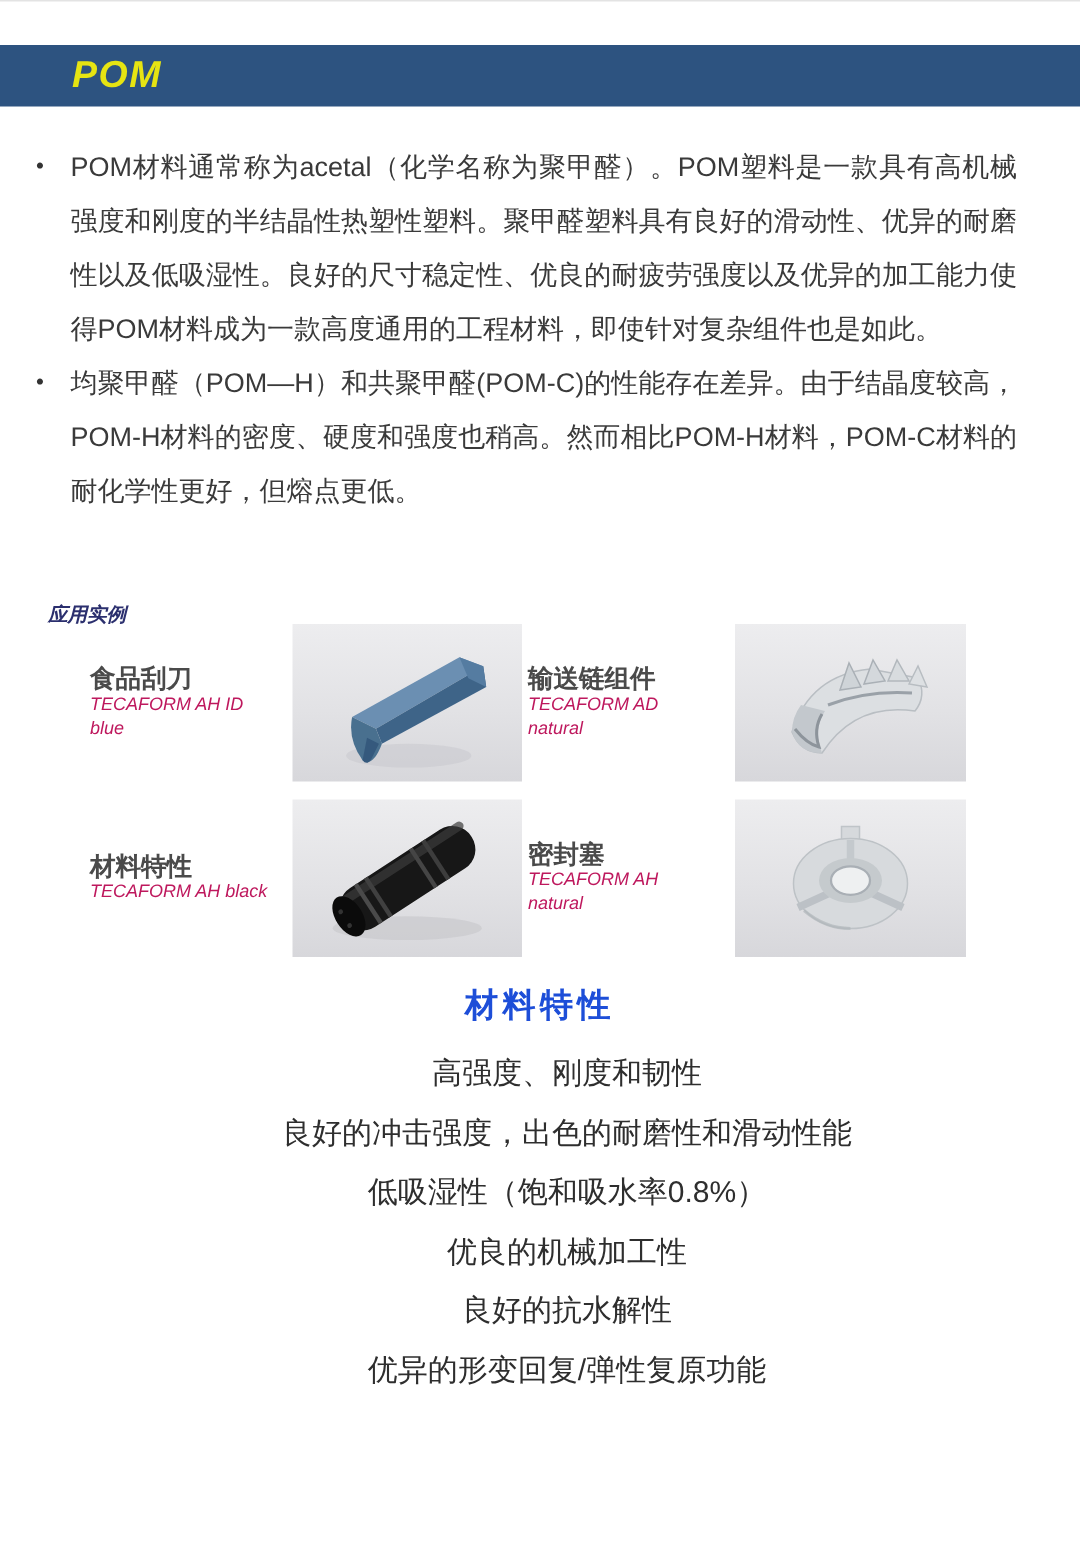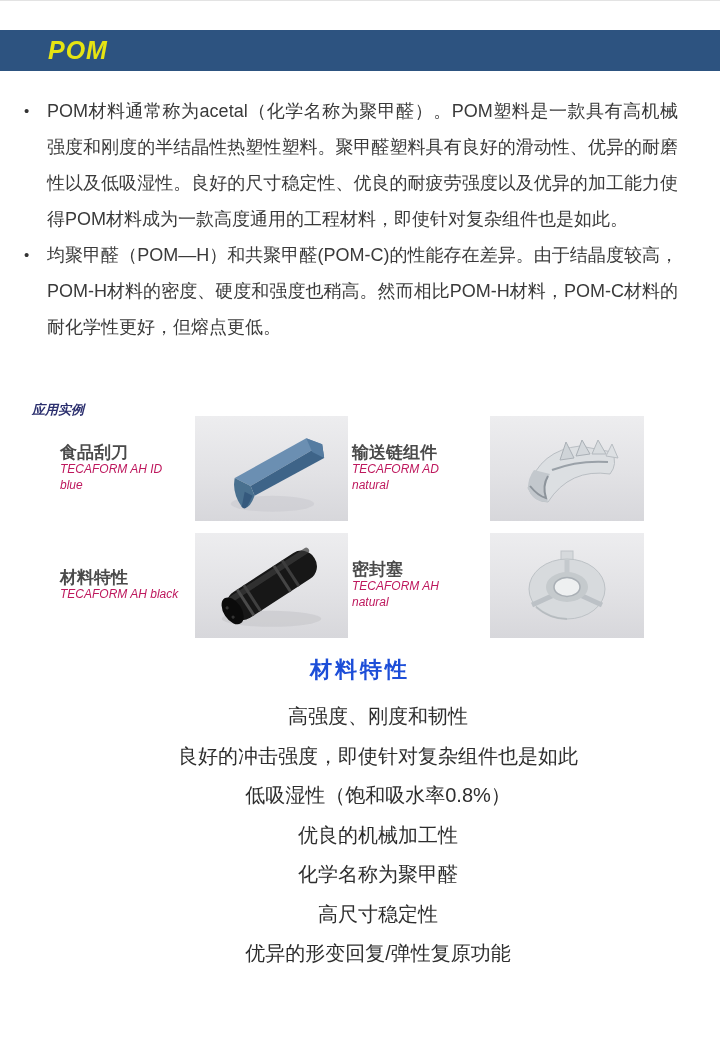--- a/index.html
+++ b/index.html
@@ -162,22 +162,21 @@
         <ellipse cx="77" cy="54" rx="13" ry="9.5" fill="#eef0f1" stroke="#a9afb5" stroke-width="1.5"></ellipse>
         <path d="M46,74 Q60,86 77,86" stroke="#b0b6bb" stroke-width="2" fill="none" opacity="0.7"></path>
       </svg>
     </div>
   </div>
 
   <div class="features">
     <div class="features-title">材料特性</div>
     <ul>
       <li>高强度、刚度和韧性</li>
-      <li>良好的冲击强度，即使针对复杂组件也是如此</li>
+      <li>良好的冲击强度，出色的耐磨性和滑动性能</li>
       <li>低吸湿性（饱和吸水率0.8%）</li>
       <li>优良的机械加工性</li>
-      <li>化学名称为聚甲醛</li>
-      <li>高尺寸稳定性</li>
+      <li>良好的抗水解性</li>
       <li>优异的形变回复/弹性复原功能</li>
     </ul>
   </div>
 
 </div>
 
 </body></html>

